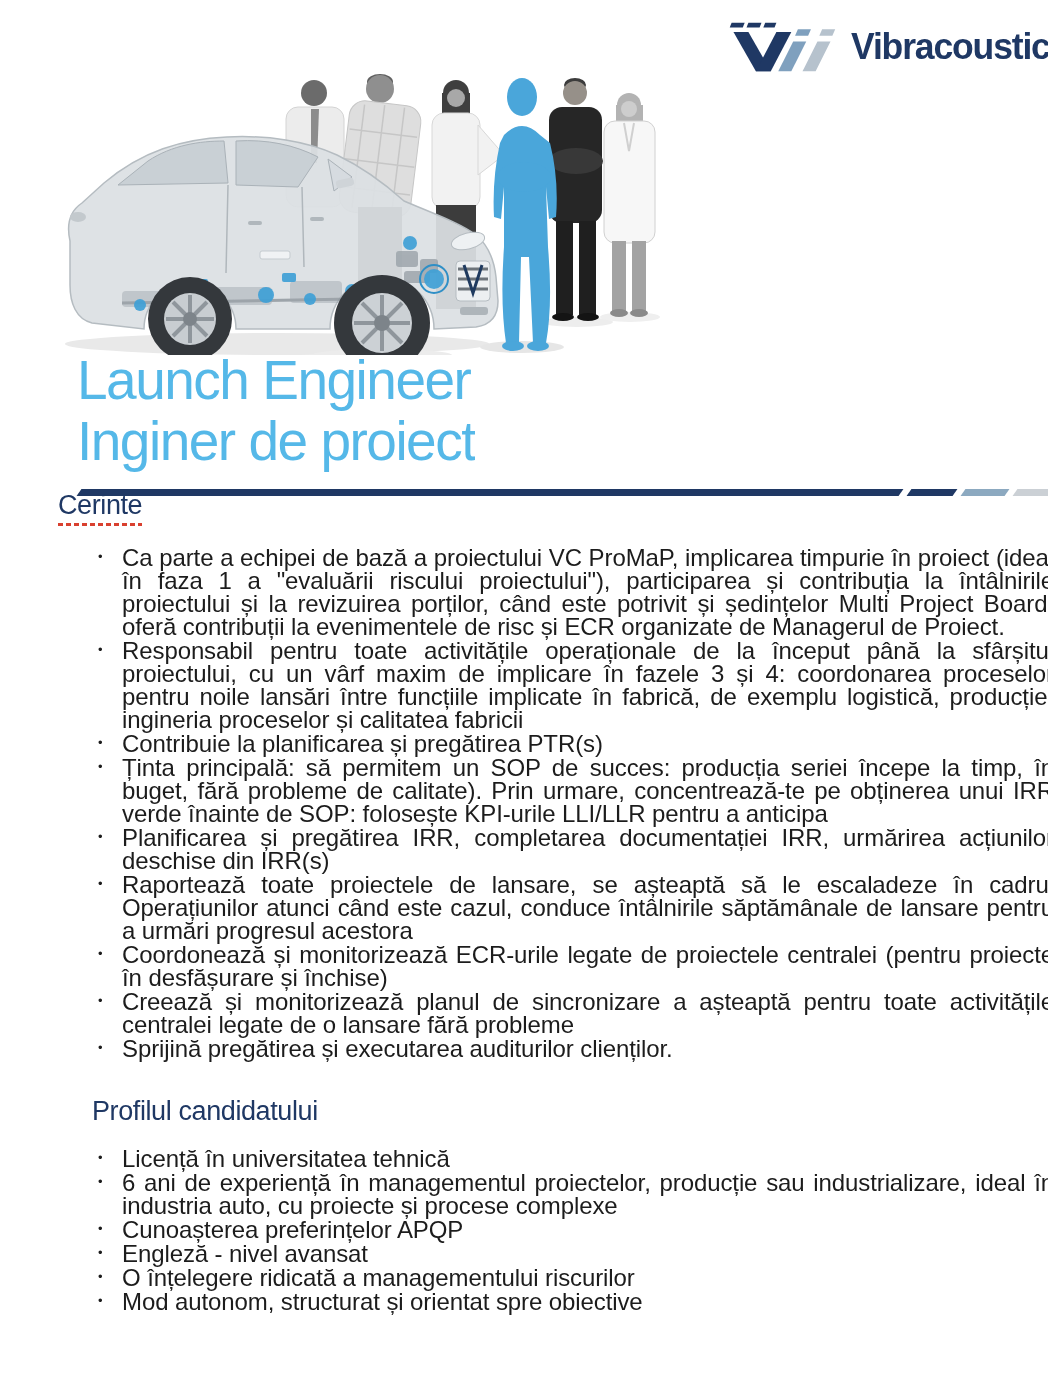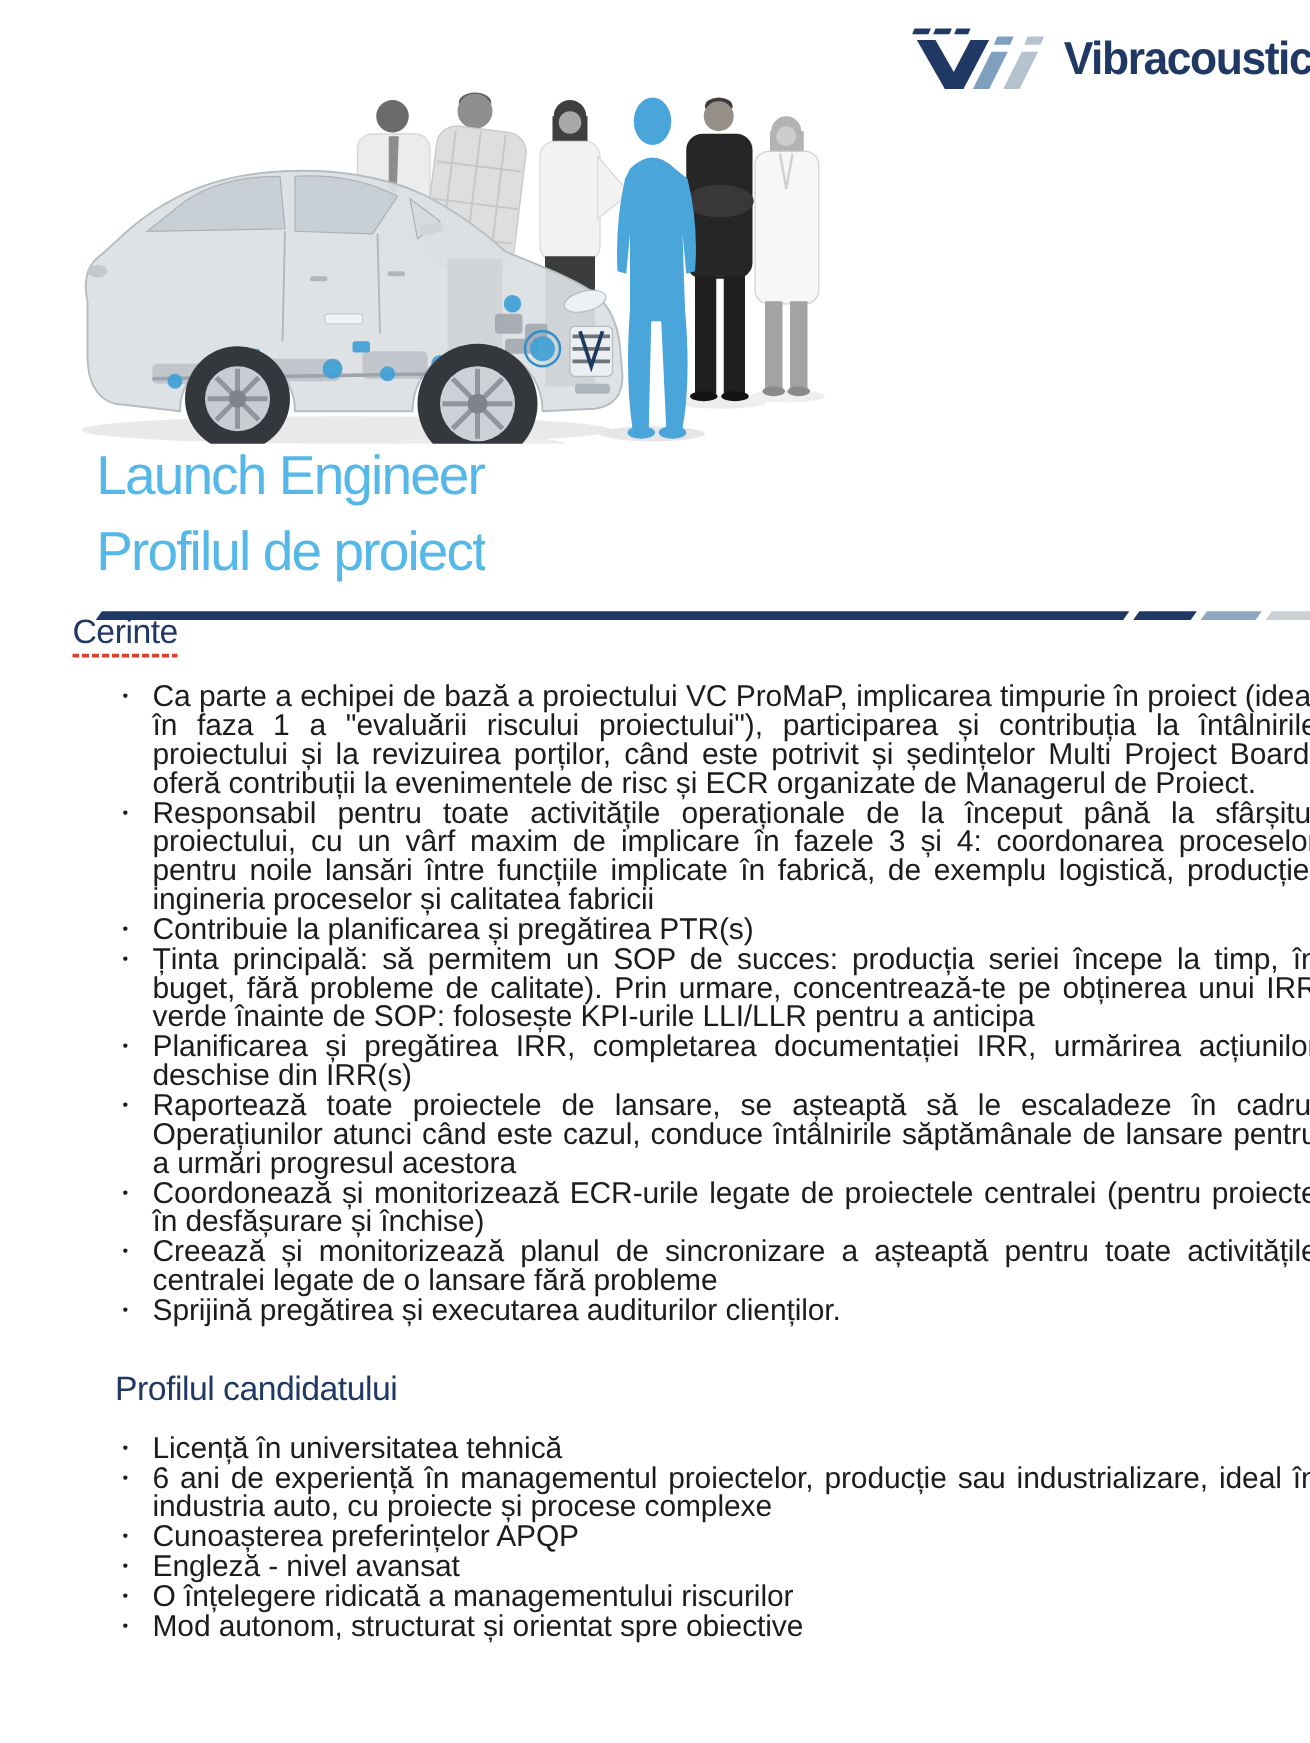--- a/index.html
+++ b/index.html
@@ -20,21 +20,21 @@
     display:inline-block;font-size:37px;font-weight:700;color:var(--navy);
     letter-spacing:-1.2px;transform:scaleX(.96);transform-origin:left center;
   }
 
   
   .hero{position:absolute;top:55px;left:8px;width:680px;height:300px;}
 
   
   .title{position:absolute;top:350px;left:33px;height:126px;overflow:hidden;}
   .title .line{
-    font-size:44px;line-height:61px;font-weight:400;letter-spacing:-1.5px;
+    font-size:55px;line-height:61px;font-weight:400;letter-spacing:-1.5px;
     color:var(--accent-blue);white-space:nowrap;
   }
 
   
   .divider{position:absolute;top:489px;left:35px;display:flex;gap:8px;}
   .divider .seg{height:7px;transform:skewX(-35deg);}
   .seg-main{width:822px;background:var(--navy);}
   .seg-d1{width:46px;background:var(--navy);}
   .seg-d2{width:44px;background:#8CA9C0;}
   .seg-d3{width:46px;background:#CBD0D5;}
@@ -205,21 +205,21 @@
                L496 192 Q501 250 494 288 L481 288 L477 202 L469 202 L467 288 L454 288
                Q448 248 452 192 L452 132 L449 164 L442 162 Q440 124 448 88 Z"></path>
       <ellipse class="fill-sil" cx="472" cy="122" rx="27" ry="15"></ellipse>
       <ellipse class="fill-sil" cx="461" cy="291" rx="11" ry="5"></ellipse>
       <ellipse class="fill-sil" cx="486" cy="291" rx="11" ry="5"></ellipse>
     </g>
   </svg>
 
   <div class="title">
     <div class="line">Launch Engineer</div>
-    <div class="line">Profilul de proiect</div>
+    <div class="line">Inginer de proiect</div>
   </div>
 
   <div class="divider">
     <div class="seg seg-main"></div>
     <div class="seg seg-d1"></div>
     <div class="seg seg-d2"></div>
     <div class="seg seg-d3"></div>
   </div>
 
   <div class="content">

